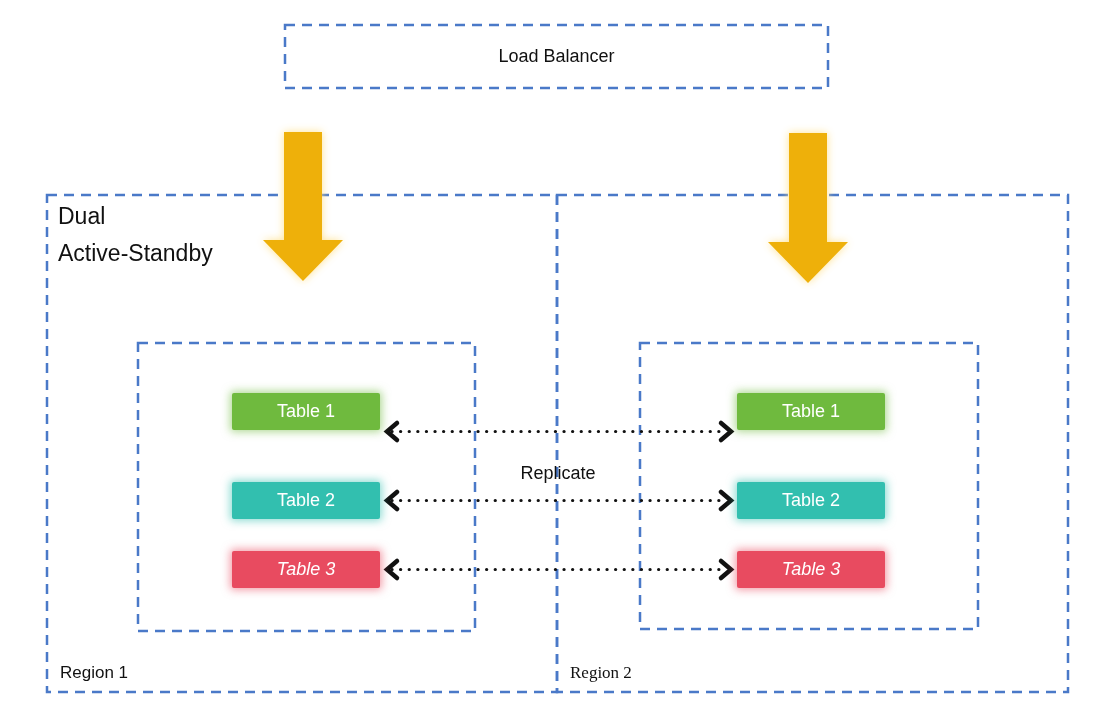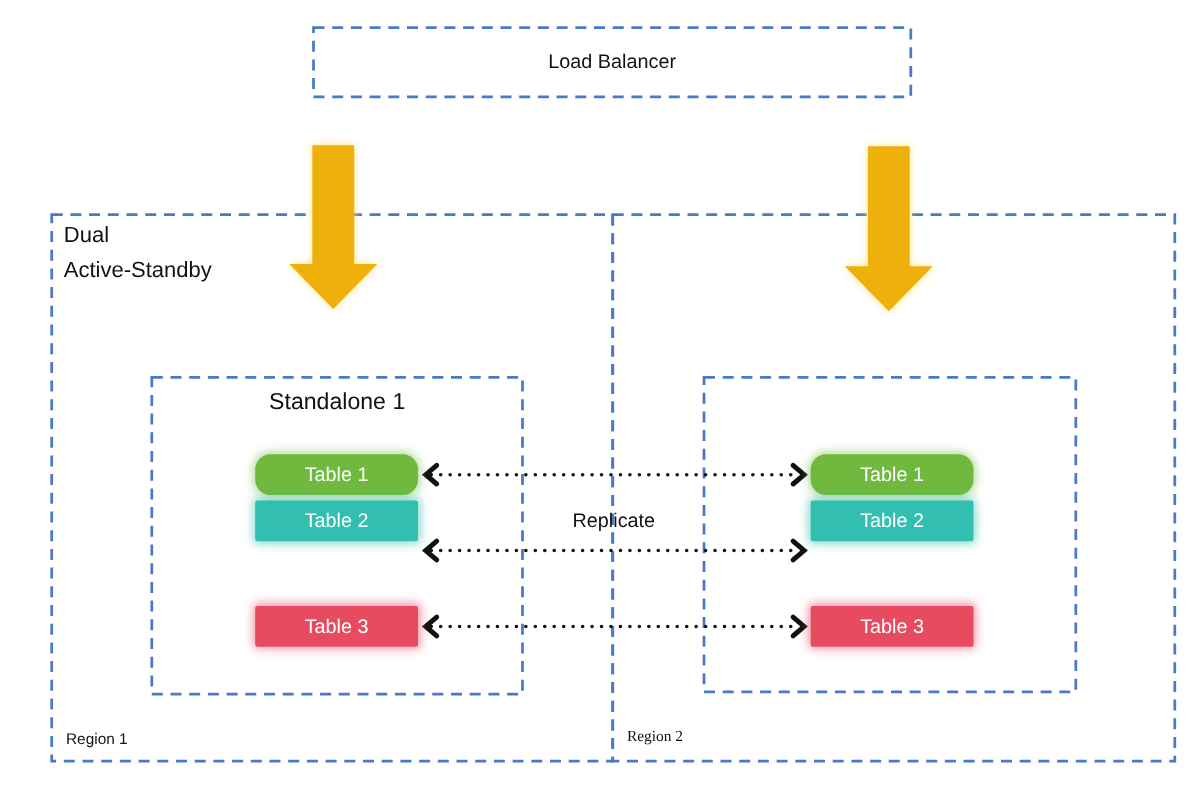--- a/index.html
+++ b/index.html
@@ -38,49 +38,49 @@
     fill:none;
   }
   .abs{position:absolute;}
   .lb-label{
     left:285px;top:25px;width:543px;height:63px;
     display:flex;align-items:center;justify-content:center;
     font-size:18px;
   }
   .cluster-label{
     left:58px;top:198px;
-    font-size:20px;line-height:1.6;
+    font-size:23px;line-height:1.6;
     white-space:pre-line;
   }
   .standalone-title{
     top:351px;height:30px;
     display:flex;align-items:center;justify-content:center;
     font-size:21px;
   }
   .title-1{left:138px;width:337px;}
   .title-2{left:640px;width:338px;}
   .chip{
     width:148px;height:37px;border-radius:2px;
     display:flex;align-items:center;justify-content:center;
     color:var(--chip-text,#fff);font-size:18px;
   }
   .chip-green{background:var(--table-green,#6FBA3E);box-shadow:0 0 9px 2px rgba(111,186,62,0.55);}
   .chip-teal {background:var(--table-teal,#32BFAF);box-shadow:0 0 9px 2px rgba(50,191,175,0.55);}
-  .chip-red  {background:var(--table-red,#E84B60);box-shadow:0 0 9px 2px rgba(232,75,96,0.55);}
+  .chip-red  {background:var(--table-red,#E84B60);box-shadow:0 0 9px 2px rgba(232,75,96,0.55);font-style:italic;}
   .col-s1{left:232px;}
   .col-s2{left:737px;}
-  .row-1{top:413px;border-radius:14px;}
-  .row-2{top:455px;}
+  .row-1{top:393px;}
+  .row-2{top:482px;}
   .row-3{top:551px;}
   .replicate-label{
     left:558px;top:463px;
     transform:translateX(-50%);
     font-size:18px;
   }
-  .region-label{top:663px;font-size:14px;}
+  .region-label{top:663px;font-size:17px;}
   .region-label-1{left:60px;}
   .region-label-2{left:570px;font-family:Liberation Serif, serif;}
 </style>
 </head>
 <body>
 
 <div class="canvas">
 
   <svg class="layer" width="1094" height="726" viewBox="0 0 1094 726">
 
@@ -108,21 +108,20 @@
       <polyline class="rep-head" points="397,561 387,569.5 397,578"></polyline>
       <polyline class="rep-head" points="721,561 731,569.5 721,578"></polyline>
     </g>
   </svg>
 
   <div class="abs lb-label">Load Balancer</div>
 
   <div class="abs cluster-label">Dual
 Active-Standby</div>
 
-  <div class="abs standalone-title title-1">Standalone 1</div>
 
   <div class="abs chip chip-green col-s1 row-1">Table 1</div>
   <div class="abs chip chip-teal col-s1 row-2">Table 2</div>
   <div class="abs chip chip-red col-s1 row-3">Table 3</div>
 
   <div class="abs chip chip-green col-s2 row-1">Table 1</div>
   <div class="abs chip chip-teal col-s2 row-2">Table 2</div>
   <div class="abs chip chip-red col-s2 row-3">Table 3</div>
 
   <div class="abs replicate-label">Replicate</div>

